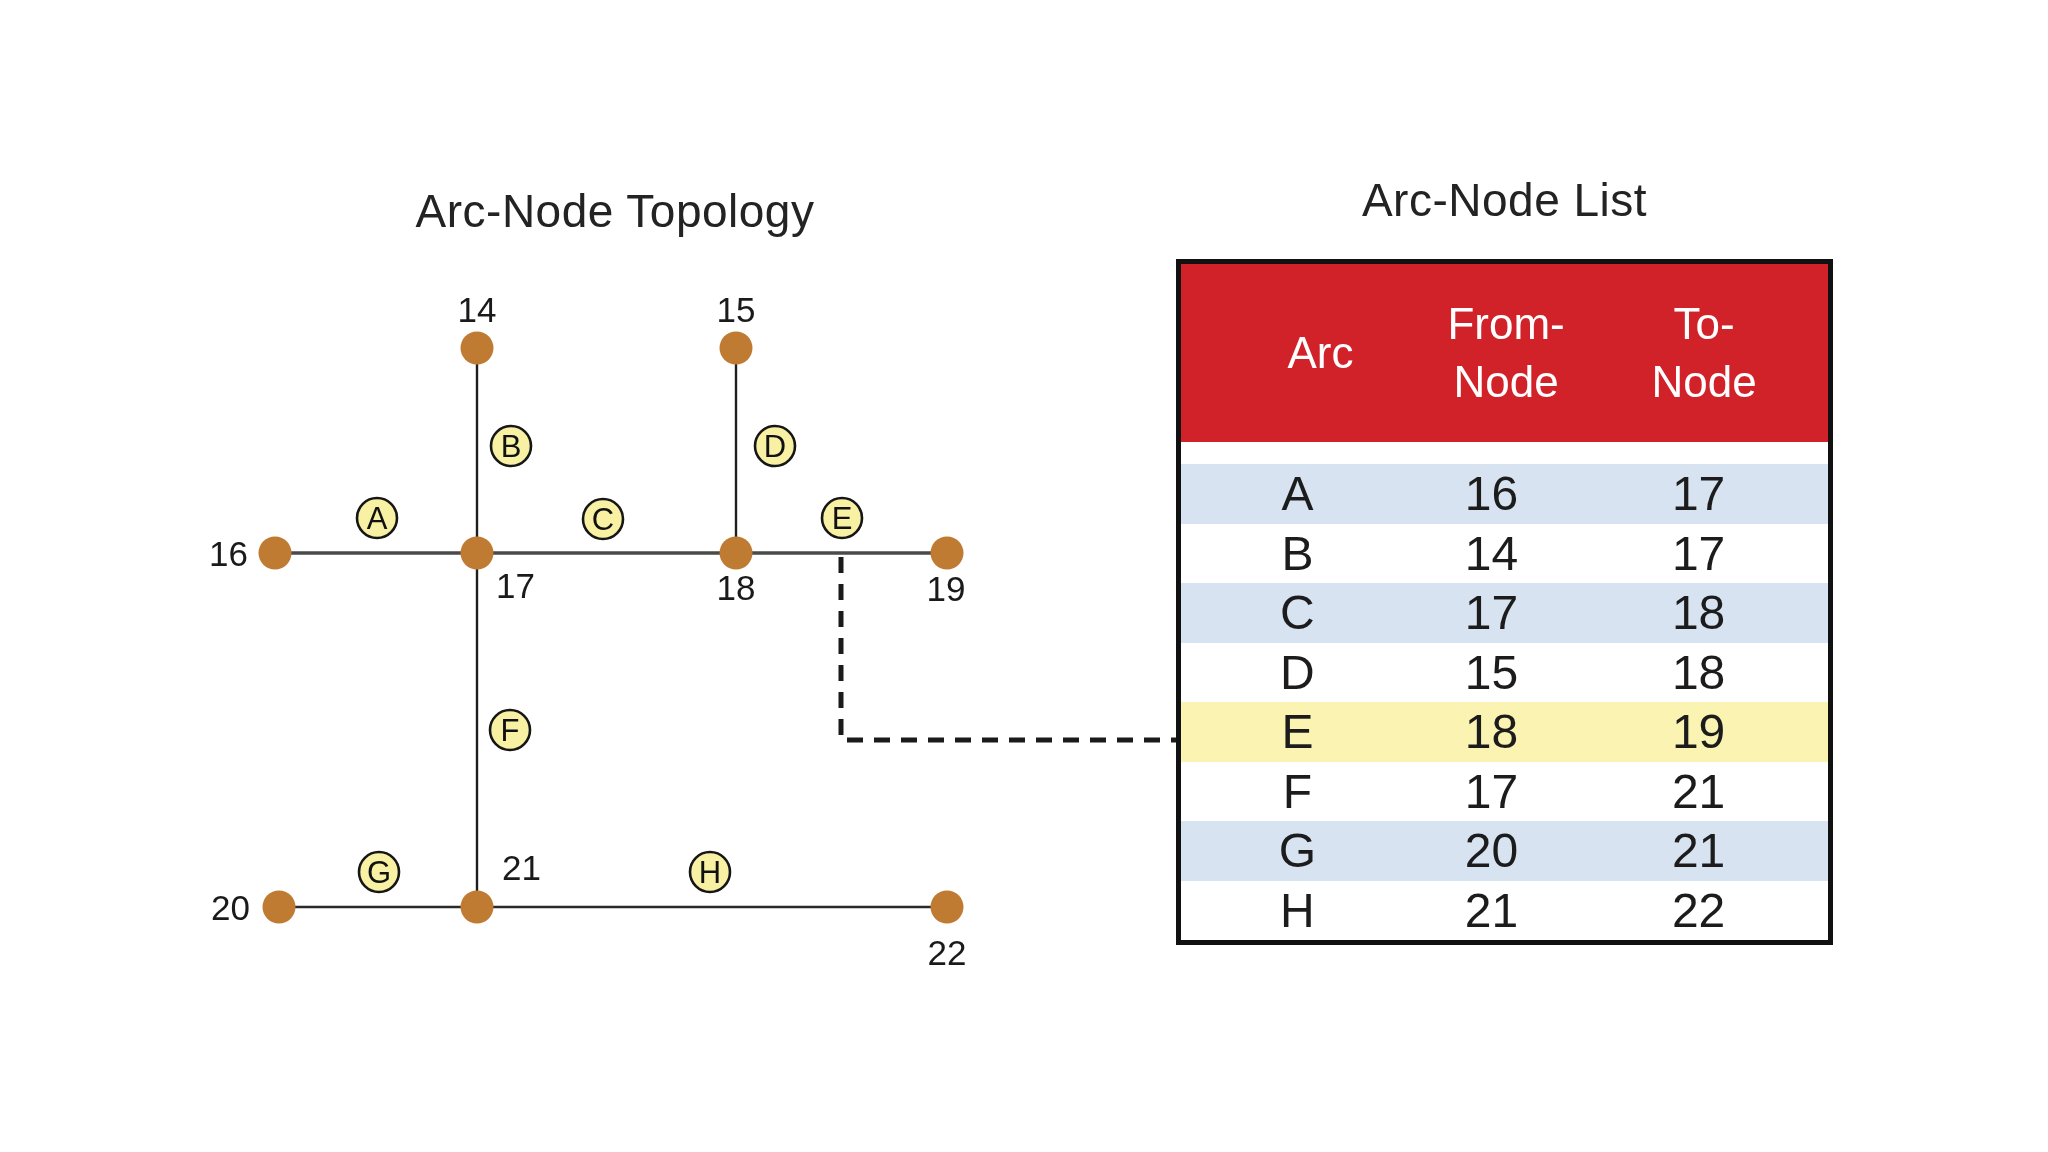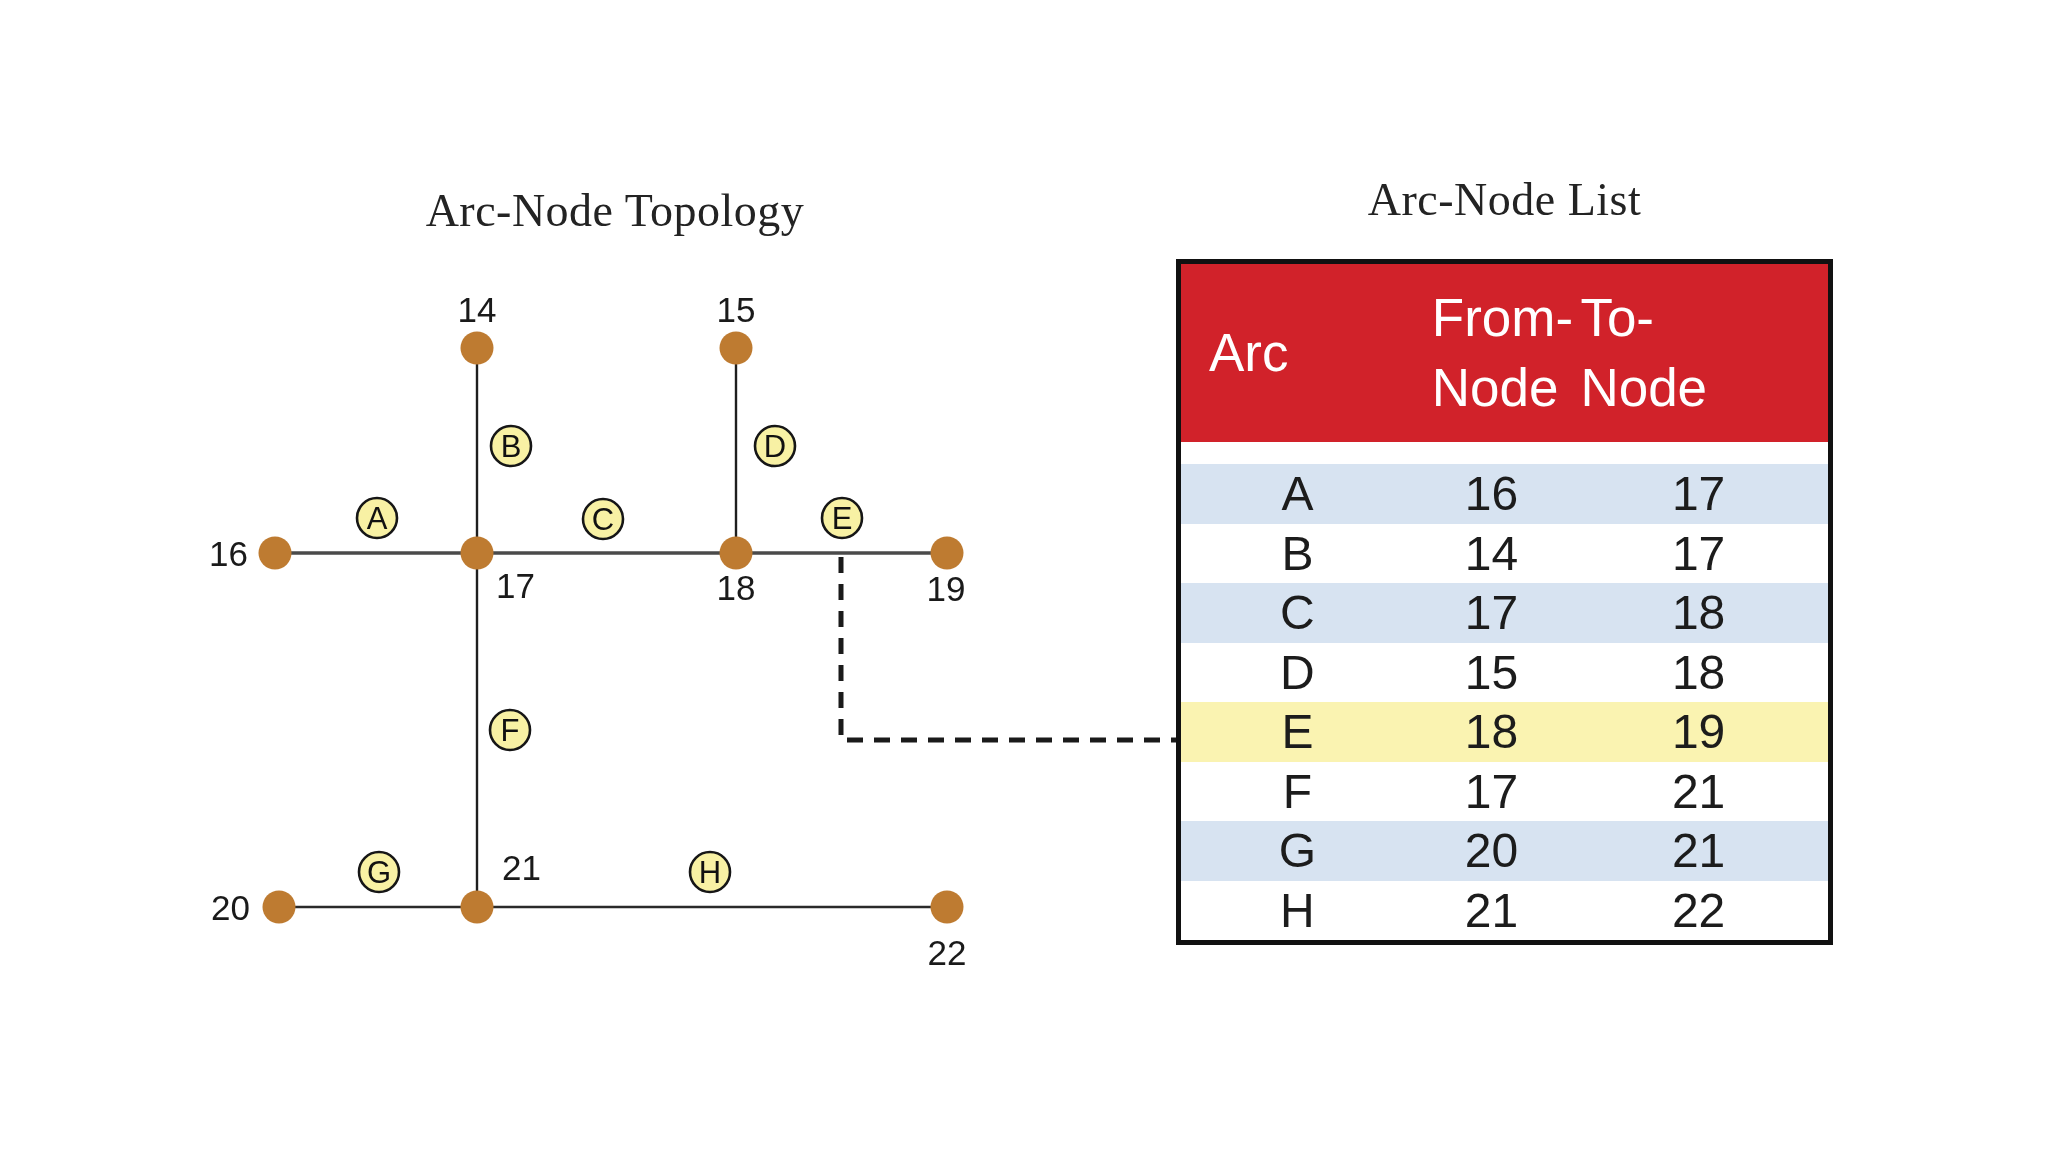--- a/index.html
+++ b/index.html
@@ -13,21 +13,20 @@
     color: #1a1a1a;
   }
   .title {
     position: absolute;
     font-size: 46px;
     line-height: 1.1;
     text-align: center;
     color: #232323;
     letter-spacing: 0.5px;
     white-space: nowrap;
-    font-family: Liberation Serif, serif;
   }
   .title-topology { left: 290px; width: 650px; top: 186px; }
   .title-list     { left: 1176px; width: 657px; top: 175px; }
 
   #topology-svg {
     position: absolute;
     left: 0; top: 0;
     width: 2048px; height: 1152px;
   }
   #topology-svg text.node-num {
@@ -52,23 +51,23 @@
     flex-direction: column;
   }
   .thead {
     height: 178px;
     flex: 0 0 178px;
     background: var(--red, #D1222A);
     display: grid;
     grid-template-columns: 36% 24% 40%;
     align-items: center;
     color: #ffffff;
-    font-size: 53px;
+    font-size: 44px;
     line-height: 1.32;
-    text-align: left;
+    text-align: center;
     padding-left: 28px;
   }
   .thead .hcell { white-space: pre-line; }
   .tspacer { height: 22px; flex: 0 0 22px; background: #ffffff; }
   .tbody {
     flex: 1 1 auto;
     display: grid;
     grid-auto-rows: 1fr;
   }
   .trow {

